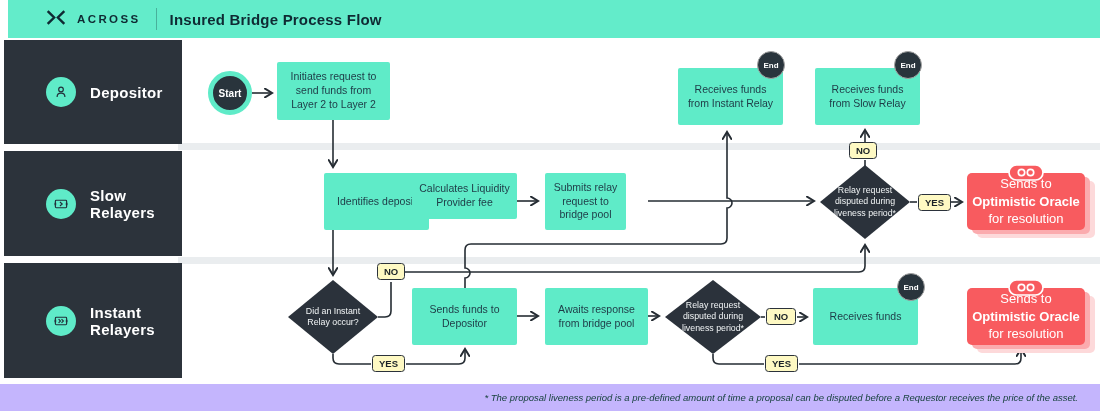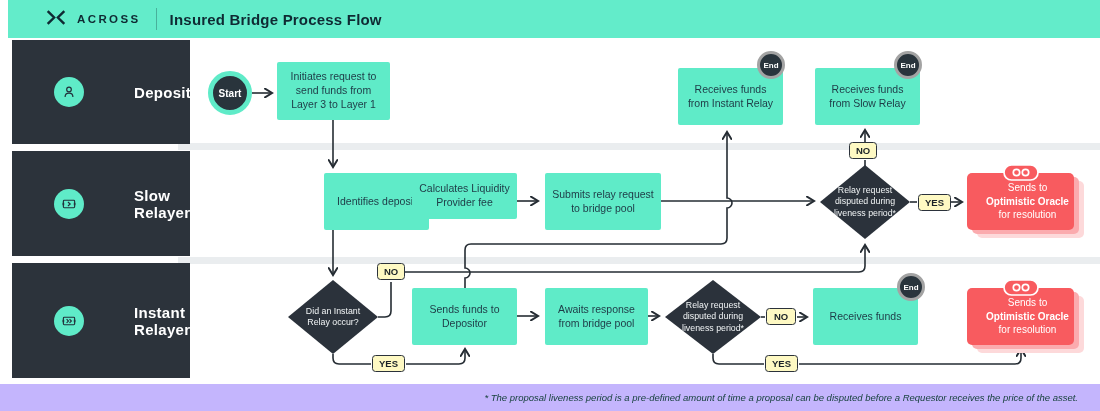--- a/index.html
+++ b/index.html
@@ -7,21 +7,21 @@
 
   
   .header{position:absolute;left:0;top:0;width:1100px;height:38px;background:#63ECCA;
           display:flex;align-items:center;color:#0F2A33;z-index:5;margin-left:8px;}
   .brand{display:flex;align-items:center;gap:9px;margin-left:36px;}
   .brand-name{font-weight:bold;font-size:11.5px;letter-spacing:2.4px;}
   .hdr-divider{width:1px;height:22px;background:rgba(10,40,48,.3);margin:0 13px 0 15px;}
   .page-title{font-weight:bold;font-size:15px;letter-spacing:.2px;}
 
   
-  .lane{position:absolute;left:12px;width:178px;background:#2C333B;display:flex;align-items:center;z-index:5;gap:36px;}
+  .lane{position:absolute;left:4px;width:178px;background:#2C333B;display:flex;align-items:center;z-index:5;}
   .lane.dep{top:40px;height:104px;}
   .lane.slow{top:151px;height:105px;}
   .lane.inst{top:263px;height:115px;}
   .lane-icon{width:30px;height:30px;border-radius:50%;background:#5FEBC8;
              display:flex;align-items:center;justify-content:center;margin-left:42px;flex:none;}
   .lane-label{color:#ffffff;font-weight:bold;font-size:15px;margin-left:14px;letter-spacing:.3px;}
 
   
   .divband{position:absolute;left:178px;width:922px;height:7px;background:#EAEDEF;z-index:0;}
   #div1{top:143px;} #div2{top:257px;}
@@ -31,54 +31,54 @@
 
   
   .tbox{position:absolute;background:#5FEBC8;color:#1E3A46;font-size:10.5px;font-weight:500;line-height:1.32;
         display:flex;align-items:center;justify-content:center;text-align:center;
         border-radius:2px;padding:3px 6px;box-sizing:border-box;z-index:2;}
   #bInit{left:277px;top:62px;width:113px;height:58px;}
   #bRecInst{left:678px;top:68px;width:105px;height:57px;}
   #bRecSlow{left:815px;top:68px;width:105px;height:57px;}
   #bIdent{left:280px;top:173px;width:105px;height:57px;margin-left:44px;}
   #bCalc{left:412px;top:173px;width:105px;height:46px;}
-  #bSubm{left:545px;top:173px;width:116px;height:57px;}
+  #bSubm{left:545px;top:173px;width:81px;height:57px;}
   #bSends{left:412px;top:288px;width:105px;height:57px;}
   #bAwait{left:545px;top:288px;width:103px;height:57px;}
   #bRecF{left:813px;top:288px;width:105px;height:57px;}
 
   .diamond{position:absolute;background:#2B323B;color:#F2F5F6;font-size:8.8px;line-height:1.3;
            display:flex;align-items:center;justify-content:center;text-align:center;
            clip-path:polygon(50% 0,100% 50%,50% 100%,0 50%);box-sizing:border-box;z-index:2;}
   #dSlow{left:820px;top:165px;width:90px;height:74px;padding:0 11px;}
   #dI1{left:288px;top:280px;width:90px;height:74px;padding:0 13px;}
   #dI2{left:665px;top:280px;width:96px;height:74px;padding:0 14px;}
 
   .start{position:absolute;left:208px;top:71px;width:44px;height:44px;box-sizing:border-box;
          background:#29343C;border:5px solid #5FEBC8;border-radius:50%;
          color:#fff;font-size:10px;font-weight:bold;display:flex;align-items:center;justify-content:center;z-index:2;}
 
   .end-badge{position:absolute;width:28px;height:28px;box-sizing:border-box;background:#29343C;
-             border:3px solid #a3a3a3;border-radius:50%;color:#fff;font-size:8px;font-weight:bold;
+             border:1px solid #a3a3a3;border-radius:50%;color:#fff;font-size:8px;font-weight:bold;
              display:flex;align-items:center;justify-content:center;z-index:3;}
   #eb1{left:757px;top:51px;} #eb2{left:894px;top:51px;} #eb3{left:897px;top:273px;}
 
   .lbl{position:absolute;background:#fef9c3;border:1.5px solid #2B323B;border-radius:3.5px;color:#1A2228;
        font-size:9.5px;font-weight:bold;display:flex;align-items:center;justify-content:center;
        box-sizing:border-box;z-index:3;}
   #noSlow{left:849px;top:142px;width:28px;height:17px;}
   #yesSlow{left:918px;top:194px;width:33px;height:17px;}
   #noI1{left:377px;top:263px;width:28px;height:17px;}
   #yesI1{left:372px;top:355px;width:33px;height:17px;}
   #noI2{left:766px;top:308px;width:30px;height:17px;}
   #yesI2{left:765px;top:355px;width:33px;height:17px;}
 
-  .rcard{position:absolute;width:93px;height:57px;background:#F85B5F;border-radius:5px;color:#fff;
-         font-size:10px;line-height:1.35;display:flex;flex-direction:column;align-items:center;justify-content:center;
-         text-align:center;z-index:2;box-shadow:5px 4px 0 0 #FBABAE,10px 8px 0 0 #FDD9DA;padding-left:14px;}
+  .rcard{position:absolute;width:118px;height:57px;background:#F85B5F;border-radius:5px;color:#fff;
+         font-size:13px;line-height:1.35;display:flex;flex-direction:column;align-items:center;justify-content:center;
+         text-align:center;z-index:2;box-shadow:5px 4px 0 0 #FBABAE,10px 8px 0 0 #FDD9DA;}
   #redSlow{left:967px;top:173px;} #redInst{left:967px;top:288px;}
   .rcard .bold{font-weight:bold;}
   .oo-badge{position:absolute;left:50%;transform:translateX(-50%);top:-9px;width:36px;height:17px;}
 
   
   .footer{position:absolute;left:0;top:384px;width:1100px;height:27px;background:#c4b5fd;
           display:flex;align-items:center;justify-content:flex-end;padding-right:22px;box-sizing:border-box;z-index:5;}
   .footnote{font-style:italic;font-size:9.5px;color:#17413D;}
 </style>
 </head>
@@ -156,21 +156,21 @@
     <path d="M517,316 H537" marker-end="url(#ah)"></path>
     <path d="M648,316 H658" marker-end="url(#ah)"></path>
     <path d="M761,317 H765"></path>
     <path d="M797,317 H806" marker-end="url(#ah)"></path>
     <path d="M713,354 V358 Q713,364 719,364 H764"></path>
     <path d="M799,364 H1015 Q1021,364 1021,358 V350" marker-end="url(#ah)"></path>
   </g>
 </svg>
 
 <div class="start">Start</div>
-<div class="tbox" id="bInit">Initiates request to send funds from Layer 3 to Layer 1</div>
+<div class="tbox" id="bInit">Initiates request to send funds from Layer 2 to Layer 2</div>
 <div class="tbox" id="bRecInst">Receives funds from Instant Relay</div>
 <div class="end-badge" id="eb1">End</div>
 <div class="tbox" id="bRecSlow">Receives funds from Slow Relay</div>
 <div class="end-badge" id="eb2">End</div>
 
 <div class="tbox" id="bIdent">Identifies deposit</div>
 <div class="tbox" id="bCalc">Calculates Liquidity Provider fee</div>
 <div class="tbox" id="bSubm">Submits relay request to bridge pool</div>
 <div class="diamond" id="dSlow">Relay request disputed during liveness period*</div>
 <div class="lbl" id="noSlow">NO</div>

